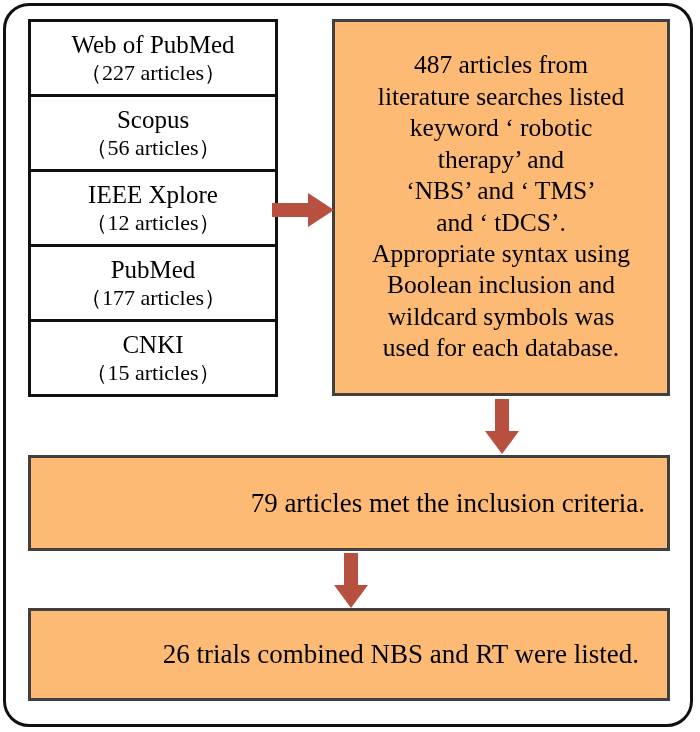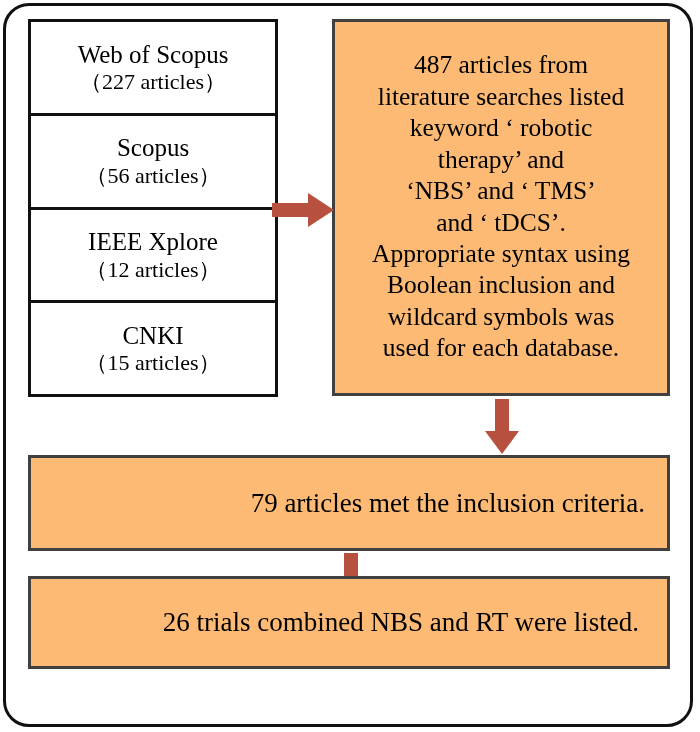--- a/index.html
+++ b/index.html
@@ -97,21 +97,21 @@
 
   
   .result-box-1 {
     left: 28px;
     top: 455px;
     width: 642px;
     height: 96px;
   }
   .result-box-2 {
     left: 28px;
-    top: 576px;
+    top: 608px;
     width: 642px;
     height: 93px;
   }
   .result-text {
     font-size: 27px;
     white-space: nowrap;
   }
   .result-text-1 { transform: translateX(-22px); }
   .result-text-2 { transform: translateX(-28px); }
 
@@ -124,34 +124,38 @@
 </head>
 <body>
 
 <div id="figure">
 
   <div class="outer-frame"></div>
 
   <div class="sources-stack">
 
     <div class="source-row">
-      <span class="source-name">Web of Scopus</span>
+      <span class="source-name">Web of PubMed</span>
       <span class="source-count">（227 articles）</span>
     </div>
 
     <div class="source-row">
       <span class="source-name">Scopus</span>
       <span class="source-count">（56 articles）</span>
     </div>
 
     <div class="source-row">
       <span class="source-name">IEEE Xplore</span>
       <span class="source-count">（12 articles）</span>
     </div>
 
+    <div class="source-row">
+      <span class="source-name">PubMed</span>
+      <span class="source-count">（177 articles）</span>
+    </div>
 
     <div class="source-row">
       <span class="source-name">CNKI</span>
       <span class="source-count">（15 articles）</span>
     </div>
 
   </div>
 
   <div class="box search-box">
     <div class="search-text">

